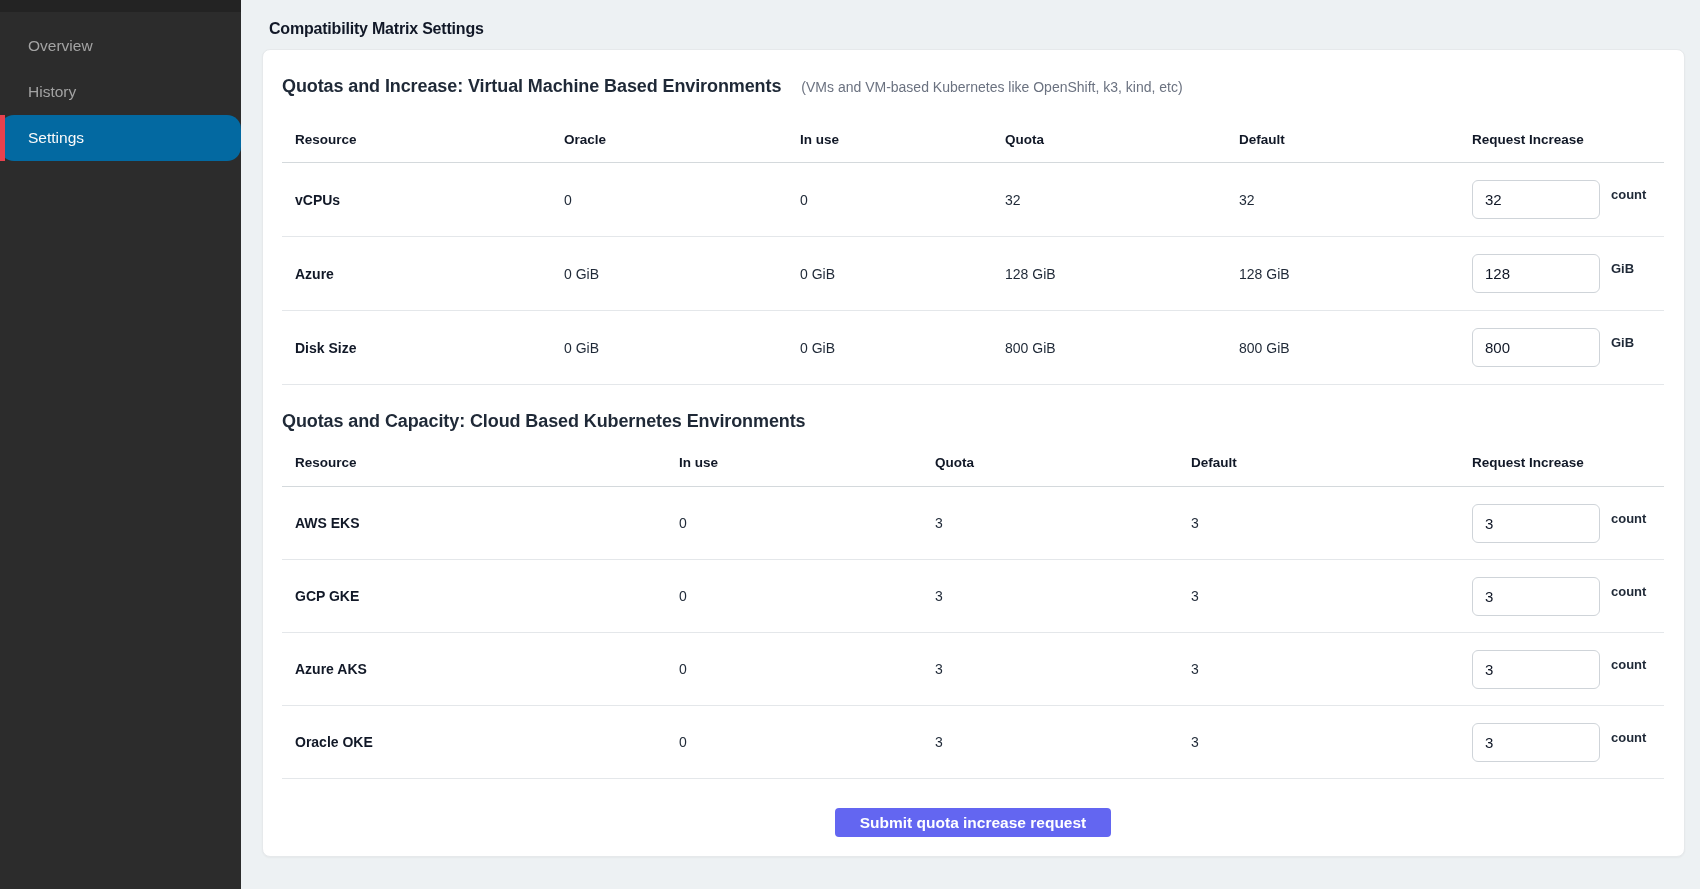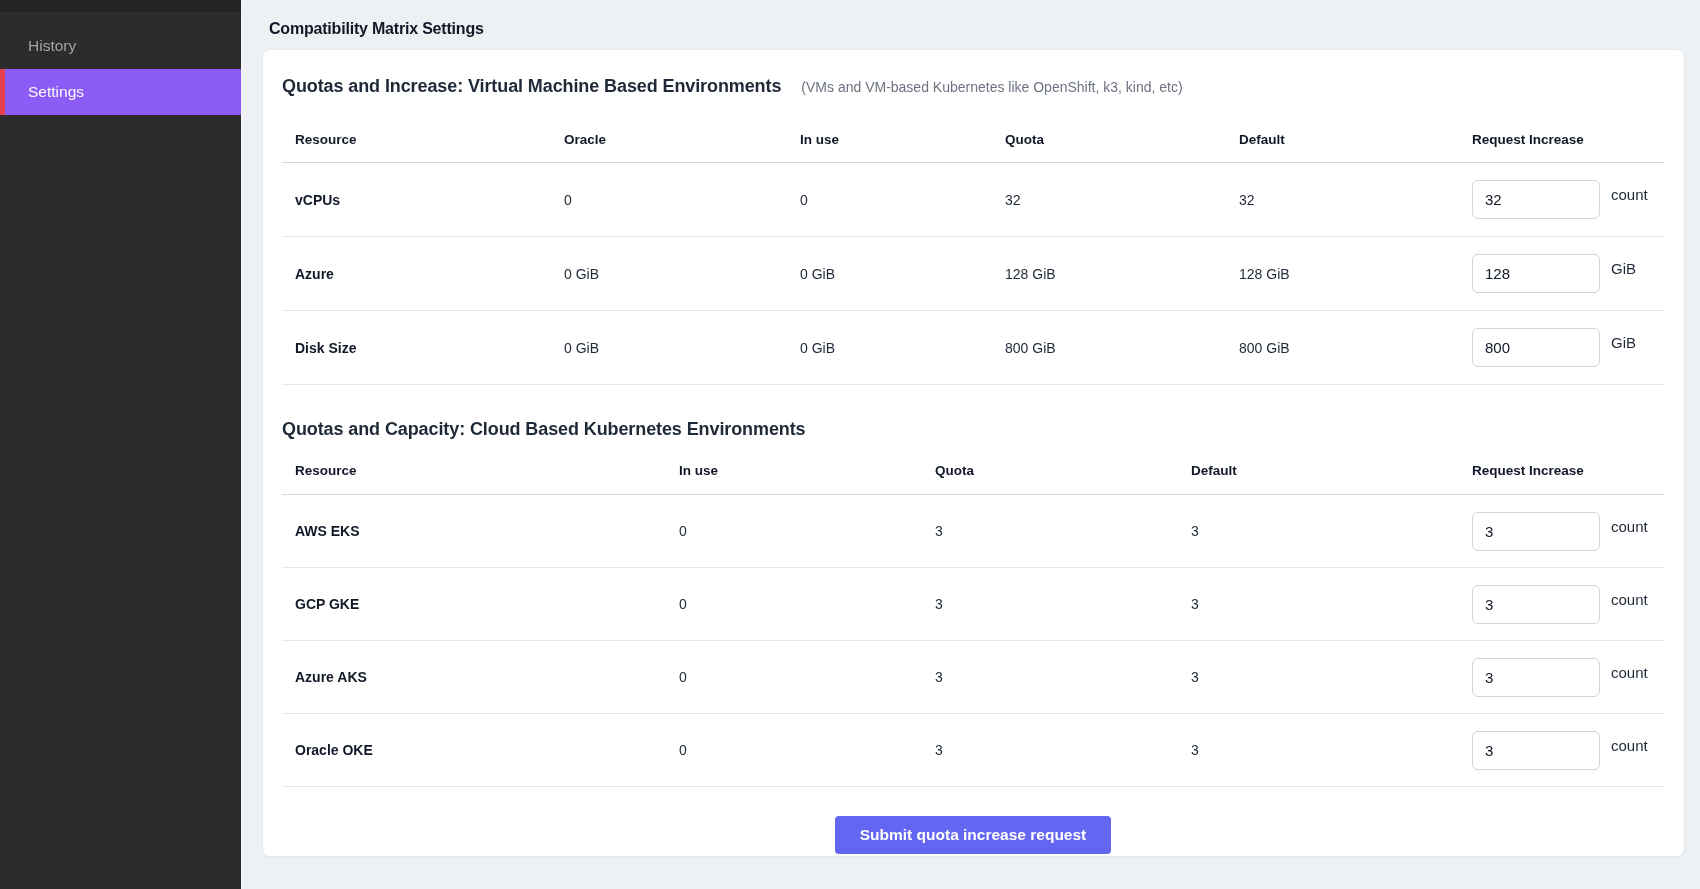--- a/index.html
+++ b/index.html
@@ -32,22 +32,23 @@
     height: 46px;
     display: flex;
     align-items: center;
     padding-left: 28px;
     font-size: 15.5px;
     color: #a3a3a3;
     cursor: pointer;
     position: relative;
   }
   .nav-item.active {
-    background: #8b5cf6;
+    background: #0369a1;
     color: #fafafa;
+    border-radius: 14px;
   }
   .nav-item.active .accent-bar {
     position: absolute;
     left: 0; top: 0; bottom: 0;
     width: 5px;
     background: #e8414e;
   }
 
   
   .main {
@@ -136,53 +137,57 @@
     border: 1px solid #cfd4d9;
     border-radius: 6px;
     font-family: "Liberation Sans", sans-serif;
     font-size: 15px;
     color: #111827;
     padding-left: 12px;
     background: #ffffff;
     outline: none;
   }
   .unit-label {
-    font-size: 15px;
+    font-size: 13px;
     color: #1f2937;
     margin-left: 11px;
     transform: translateY(-5px);
-  }
-
-  .heading-2 { margin-top: 32px; }
+    font-weight: bold;
+  }
+
+  .heading-2 { margin-top: 24px; }
 
   
   .btn-row {
     display: flex;
     justify-content: center;
     margin-top: 29px;
   }
   .submit-btn {
     background: #6366f1;
     color: #ffffff;
     font-family: "Liberation Sans", sans-serif;
     font-size: 15.5px;
     font-weight: 700;
     border: none;
     border-radius: 4px;
-    height: 38px;
+    height: 29px;
     padding: 0 25px;
     cursor: pointer;
     display: flex;
     align-items: center;
   }
 </style>
 </head>
 <body>
 
 <nav class="sidebar">
+  <div class="nav-item">
+    <span>Overview</span>
+  </div>
   <div class="nav-item">
     <span>History</span>
   </div>
   <div class="nav-item active">
     <span class="accent-bar"></span>
     <span>Settings</span>
   </div>
 </nav>
 
 <main class="main">

